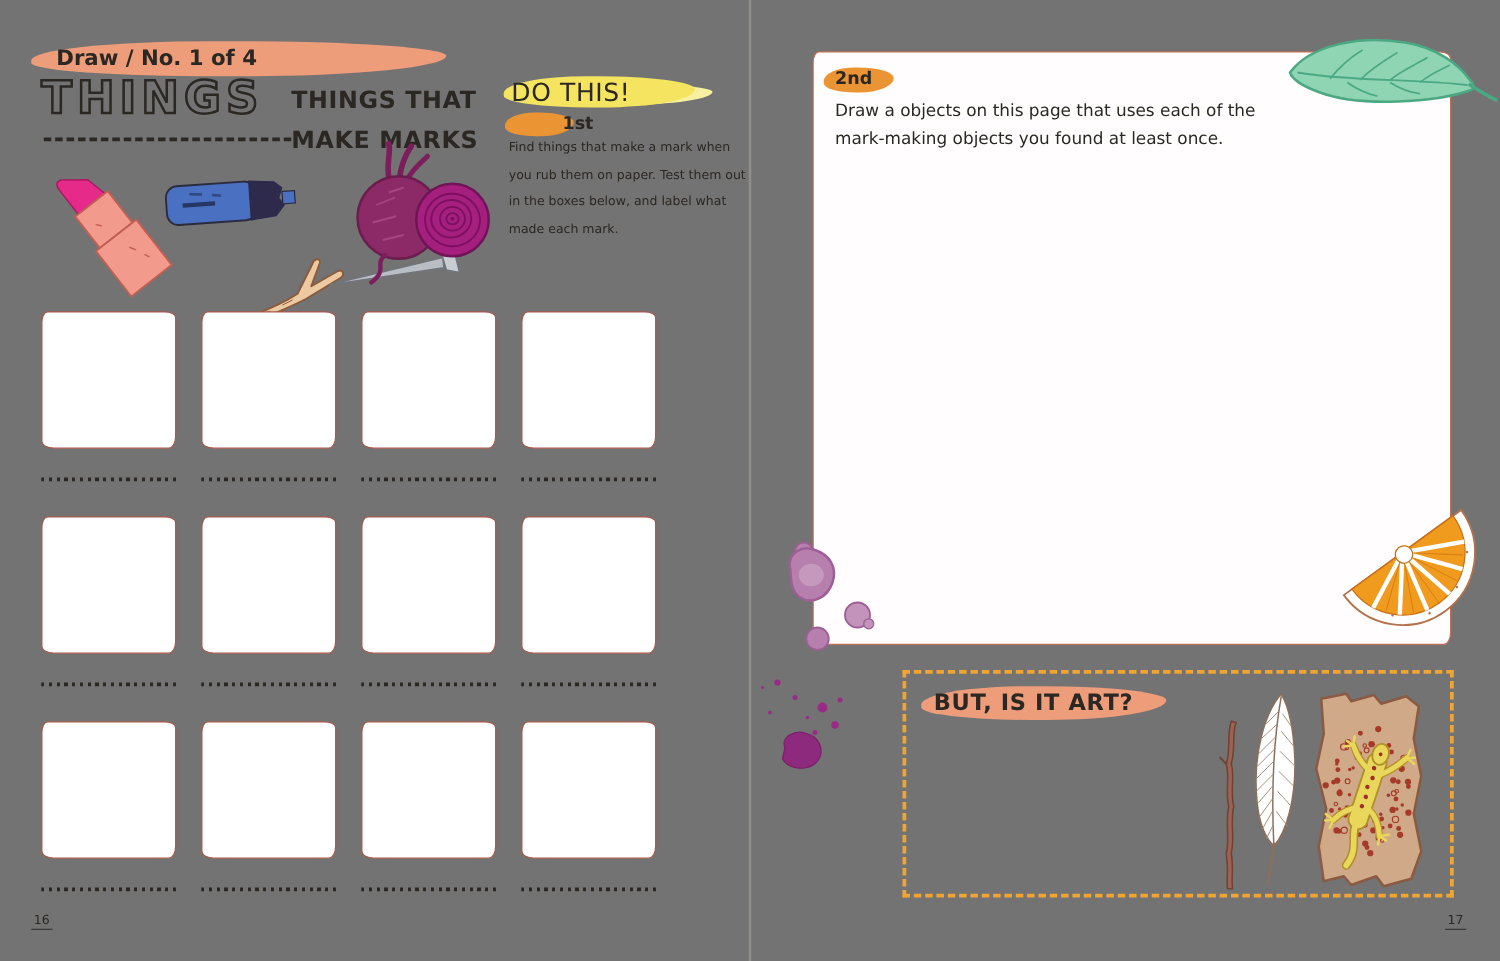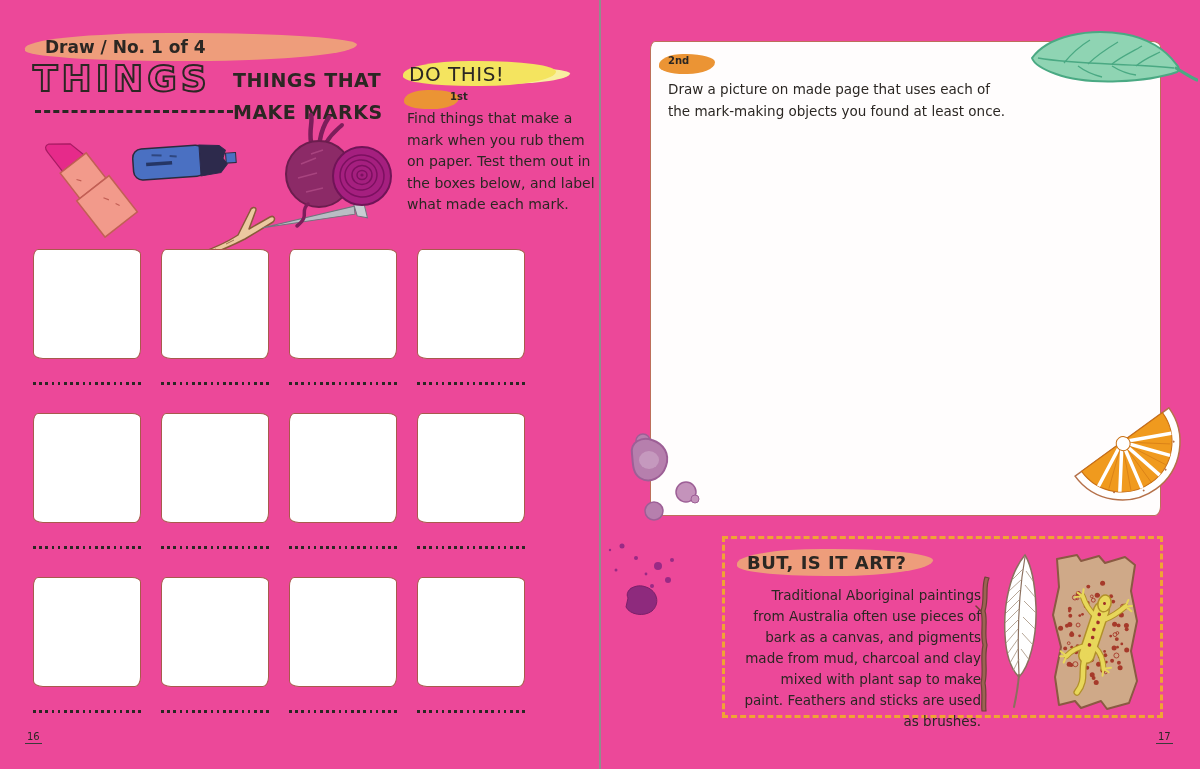--- a/index.html
+++ b/index.html
@@ -1,19 +1,19 @@
 <!DOCTYPE html>
 <html><head>
 <meta charset="utf-8">
 <style>
   * { margin:0; padding:0; box-sizing:border-box; }
   html,body { background:#e8e8e8; }
   .spread {
     position:relative; width:1200px; height:769px;
-    background:#ec4899; overflow:hidden;
+    background:#737373; overflow:hidden;
     font-family:"DejaVu Sans","Liberation Sans",sans-serif;
     color:#2b2723;
   }
   .abs { position:absolute; }
   .gutter { left:599px; top:0; width:2px; height:769px; background:#8f8e8c; }
 
   .brush { position:absolute; border-radius:46% 54% 52% 48% / 58% 44% 62% 40%; }
   .brush-header { left:25px; top:33px; width:332px; height:28px; background:#ee9d7b; }
   .brush-dothis { left:403px; top:61px; width:153px; height:25px; background:#f4e45f; box-shadow:18px 2px 0 -4px #f8efa0; }
   .brush-1st { left:404px; top:90px; width:55px; height:19px; background:#eb9434; }
@@ -22,40 +22,40 @@
 
   .hdr-label { left:45px; top:37px; font-size:17px; font-weight:bold; }
   .title { left:33px; top:58px; font-size:36px; font-weight:bold; letter-spacing:4px; color:#2b2723; }
   @supports (-webkit-text-stroke: 2px black) {
     .title { color:transparent; -webkit-text-stroke:2px #2b2723; }
   }
   .dashline { left:35px; top:110px; width:198px; border-top:3.5px dashed #2b2723; }
   .subtitle { left:233px; top:64px; width:152px; font-size:19px; font-weight:bold; line-height:32px; letter-spacing:.5px; }
 
   .dothis-h { left:409px; top:62px; font-size:20px; font-weight:normal; letter-spacing:.5px; }
-  .step-label { font-size:10px; font-weight:bold; }
+  .step-label { font-size:14px; font-weight:bold; }
   .lbl-1st { left:410px; top:91px;margin-left:40px; }
   .lbl-2nd { left:668px; top:55px; }
-  .dothis-body { left:407px; top:108px; width:190px; font-size:14px; line-height:21.5px; }
+  .dothis-body { left:407px; top:108px; width:190px; font-size:10px; line-height:21.5px; }
 
   .grid { left:33px; top:249px; display:grid; grid-template-columns:repeat(4,108px); column-gap:20px; row-gap:28px; }
   .tbox { width:108px; height:110px; background:#ffffff; border:1.6px solid #a85a4c;
           border-radius:5px 9px 6px 10px / 9px 5px 10px 6px; }
   .dotline { height:3px; margin-top:23px;
              background:repeating-linear-gradient(90deg,#2b2723 0 2.6px,transparent 2.6px 6.2px); }
 
   .pagenum { font-size:10px; border-bottom:1.6px solid #3a3a3a; padding:0 2px 1px; }
   .pg-left { left:25px; top:731px; }
   .pg-right { left:1156px; top:731px; }
 
   .drawbox { left:650px; top:41px; width:511px; height:475px; background:#fffdfd;
              border:1.6px solid #bd6f5a; border-radius:5px 9px 6px 10px / 9px 6px 10px 6px; }
   .instruction { left:668px; top:79px; width:345px; font-size:13.5px; line-height:21.5px; }
 
-  .factbox { left:722px; top:536px; width:441px; height:182px; border:3px dashed #f0a433;text-align:right; }
+  .factbox { left:722px; top:536px; width:441px; height:182px; border:3px dashed #f0a433; }
   .fact-h { left:22px; top:13px; font-size:18px; font-weight:bold; letter-spacing:.5px; }
   .fact-body { left:18px; top:46px; width:238px; font-size:13.5px; line-height:21px; }
 </style>
 </head>
 <body>
 
 <div class="spread">
 
   <div>
 
@@ -175,21 +175,21 @@
   </div>
 
   <div class="abs gutter"></div>
 
   <div>
 
     <div class="abs drawbox"></div>
 
     <div class="brush brush-2nd"></div>
     <div class="abs step-label lbl-2nd">2nd</div>
-    <div class="abs instruction">Draw a picture on made page that uses each of the mark-making objects you found at least once.</div>
+    <div class="abs instruction">Draw a objects on this page that uses each of the mark-making objects you found at least once.</div>
 
     <svg class="abs" style="left:1028px;top:24px" width="170" height="72" viewBox="0 0 170 72">
       <path d="M4,34 C20,12 60,4 96,10 C120,14 138,26 148,40 C151,43 152,46 149,48 C120,58 60,62 28,50 C14,45 6,40 4,34 Z" fill="#8fd4b3" stroke="#4aa983" stroke-width="2"></path>
       <path d="M148,44 C158,50 162,53 169,56" stroke="#4aa983" stroke-width="3" fill="none" stroke-linecap="round"></path>
       <path d="M10,34 C50,41 100,39 146,44" stroke="#4aa983" stroke-width="1.5" fill="none"></path>
       <g stroke="#4aa983" stroke-width="1.3" fill="none">
         <path d="M36,39 C44,29 52,22 62,16"></path>
         <path d="M60,40 C70,30 80,24 90,18"></path>
         <path d="M84,40 C94,32 104,28 114,22"></path>
         <path d="M108,42 C116,35 124,32 132,28"></path>
@@ -236,21 +236,20 @@
           <circle cx="70" cy="142" r="2"></circle>
         <circle cx="8" cy="132" r="1.2"></circle>
           <circle cx="44" cy="156" r="1.4"></circle>
       </g>
       <path d="M26,180 C22,172 34,165 44,169 C56,173 58,186 50,193 C42,199 28,197 24,189 Z" fill="#8e2a7d" stroke="#7a2069" stroke-width="1"></path>
     </svg>
 
     <div class="abs factbox">
       <div class="brush brush-art"></div>
       <div class="abs fact-h">BUT, IS IT ART?</div>
-      <div class="abs fact-body">Traditional Aboriginal paintings from Australia often use pieces of bark as a canvas, and pigments made from mud, charcoal and clay mixed with plant sap to make paint. Feathers and sticks are used as brushes.</div>
 
       <svg class="abs" style="left:248px;top:36px" width="22" height="138" viewBox="0 0 22 138">
         <path d="M12,2 C8,14 12,24 8,36 C11,48 7,58 10,70 C7,84 11,96 8,108 C10,120 8,130 9,136 L13,136 C12,128 14,118 12,108 C15,94 11,84 14,70 C11,58 15,46 12,36 C16,22 12,12 16,3 Z" fill="#9c6352" stroke="#6e4237" stroke-width="1.2" stroke-linejoin="round"></path>
         <path d="M8,36 L3,31" stroke="#6e4237" stroke-width="1.5" stroke-linecap="round"></path>
       </svg>
 
       <svg class="abs" style="left:270px;top:12px" width="54" height="160" viewBox="0 0 54 160">
         <path d="M30,4 C16,20 8,52 10,84 C11,104 16,118 24,126 C34,116 42,88 41,56 C40,32 36,14 30,4 Z" fill="#ffffff" stroke="#8b6f5e" stroke-width="1.5"></path>
         <path d="M30,6 C24,40 22,80 24,124" stroke="#8b6f5e" stroke-width="1.2" fill="none"></path>
         <path d="M24,124 C23,136 21,147 19,156" stroke="#8b6f5e" stroke-width="2" fill="none" stroke-linecap="round"></path>

